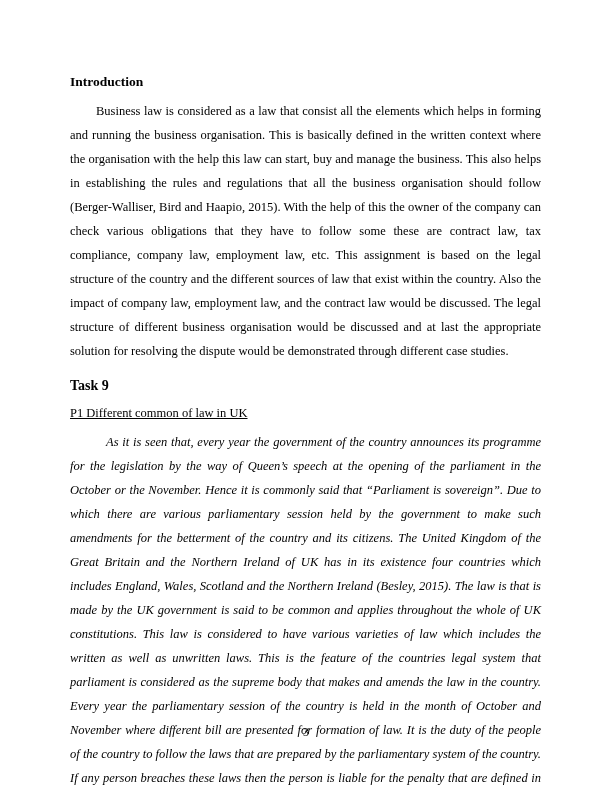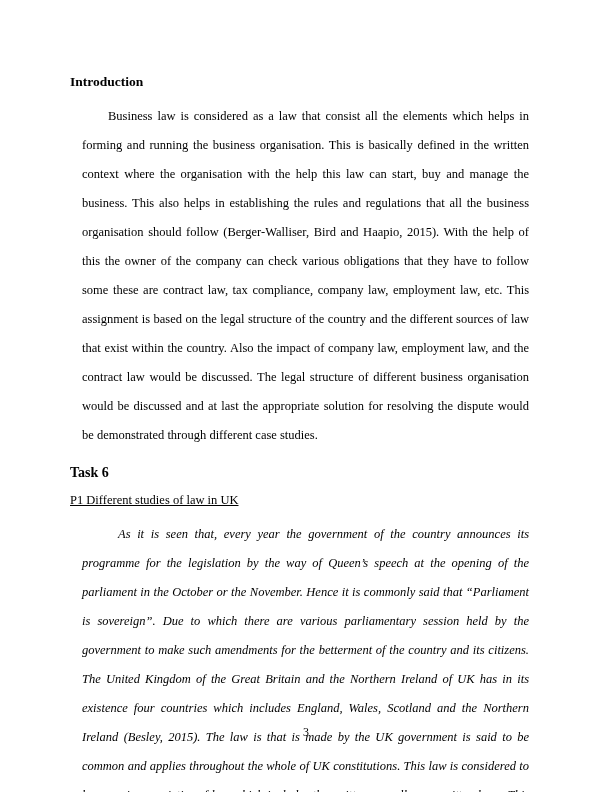--- a/index.html
+++ b/index.html
@@ -29,23 +29,23 @@
     font-weight: bold;
     margin: 15px 0 12px 0;
   }
   .subheading {
     font-size: 12.5px;
     text-decoration: underline;
     margin: 0 0 9px 0;
   }
   p.body-text {
     font-size: 12.5px;
-    line-height: 29px;
+    line-height: 24px;
     text-align: justify;
-    margin: 12px;
+    margin: 0;
   }
   .indent-sm { text-indent: 26px; }
   .indent-lg { text-indent: 36px; font-style: italic; }
   .page-number {
     position: absolute;
     bottom: 52px;
     left: 0;
     right: 0;
     text-align: center;
     font-size: 12px;
@@ -54,21 +54,21 @@
 </style>
 </head>
 <body>
 
 <div class="page">
 
   <h1 class="heading-intro">Introduction</h1>
 
   <p class="body-text indent-sm">Business law is considered as a law that consist all the elements which helps in forming and running the business organisation. This is basically defined in the written context where the organisation with the help this law can start, buy and manage the business. This also helps in establishing the rules and regulations that all the business organisation should follow (Berger-Walliser, Bird and Haapio, 2015). With the help of this the owner of the company can check various obligations that they have to follow some these are contract law, tax compliance, company law, employment law, etc. This assignment is based on the legal structure of the country and the different sources of law that exist within the country. Also the impact of company law, employment law, and the contract law would be discussed. The legal structure of different business organisation would be discussed and at last the appropriate solution for resolving the dispute would be demonstrated through different case studies.</p>
 
-  <h2 class="heading-task">Task 6</h2>
+  <h2 class="heading-task">Task 9</h2>
 
-  <div class="subheading">P1 Different studies of law in UK</div>
+  <div class="subheading">P1 Different common of law in UK</div>
 
   <p class="body-text indent-lg">As it is seen that, every year the government of the country announces its programme for the legislation by the way of Queen’s speech at the opening of the parliament in the October or the November. Hence it is commonly said that “Parliament is sovereign”. Due to which there are various parliamentary session held by the government to make such amendments for the betterment of the country and its citizens. The United Kingdom of the Great Britain and the Northern Ireland of UK has in its existence four countries which includes England, Wales, Scotland and the Northern Ireland (Besley, 2015). The law is that is made by the UK government is said to be common and applies throughout the whole of UK constitutions. This law is considered to have various varieties of law which includes the written as well as unwritten laws. This is the feature of the countries legal system that parliament is considered as the supreme body that makes and amends the law in the country. Every year the parliamentary session of the country is held in the month of October and November where different bill are presented for formation of law. It is the duty of the people of the country to follow the laws that are prepared by the parliamentary system of the country. If any person breaches these laws then the person is liable for the penalty that are defined in the law. It is seen that the various sources of the legal</p>
 
   <div class="page-number">3</div>
 
 </div>
 
 </body></html>

